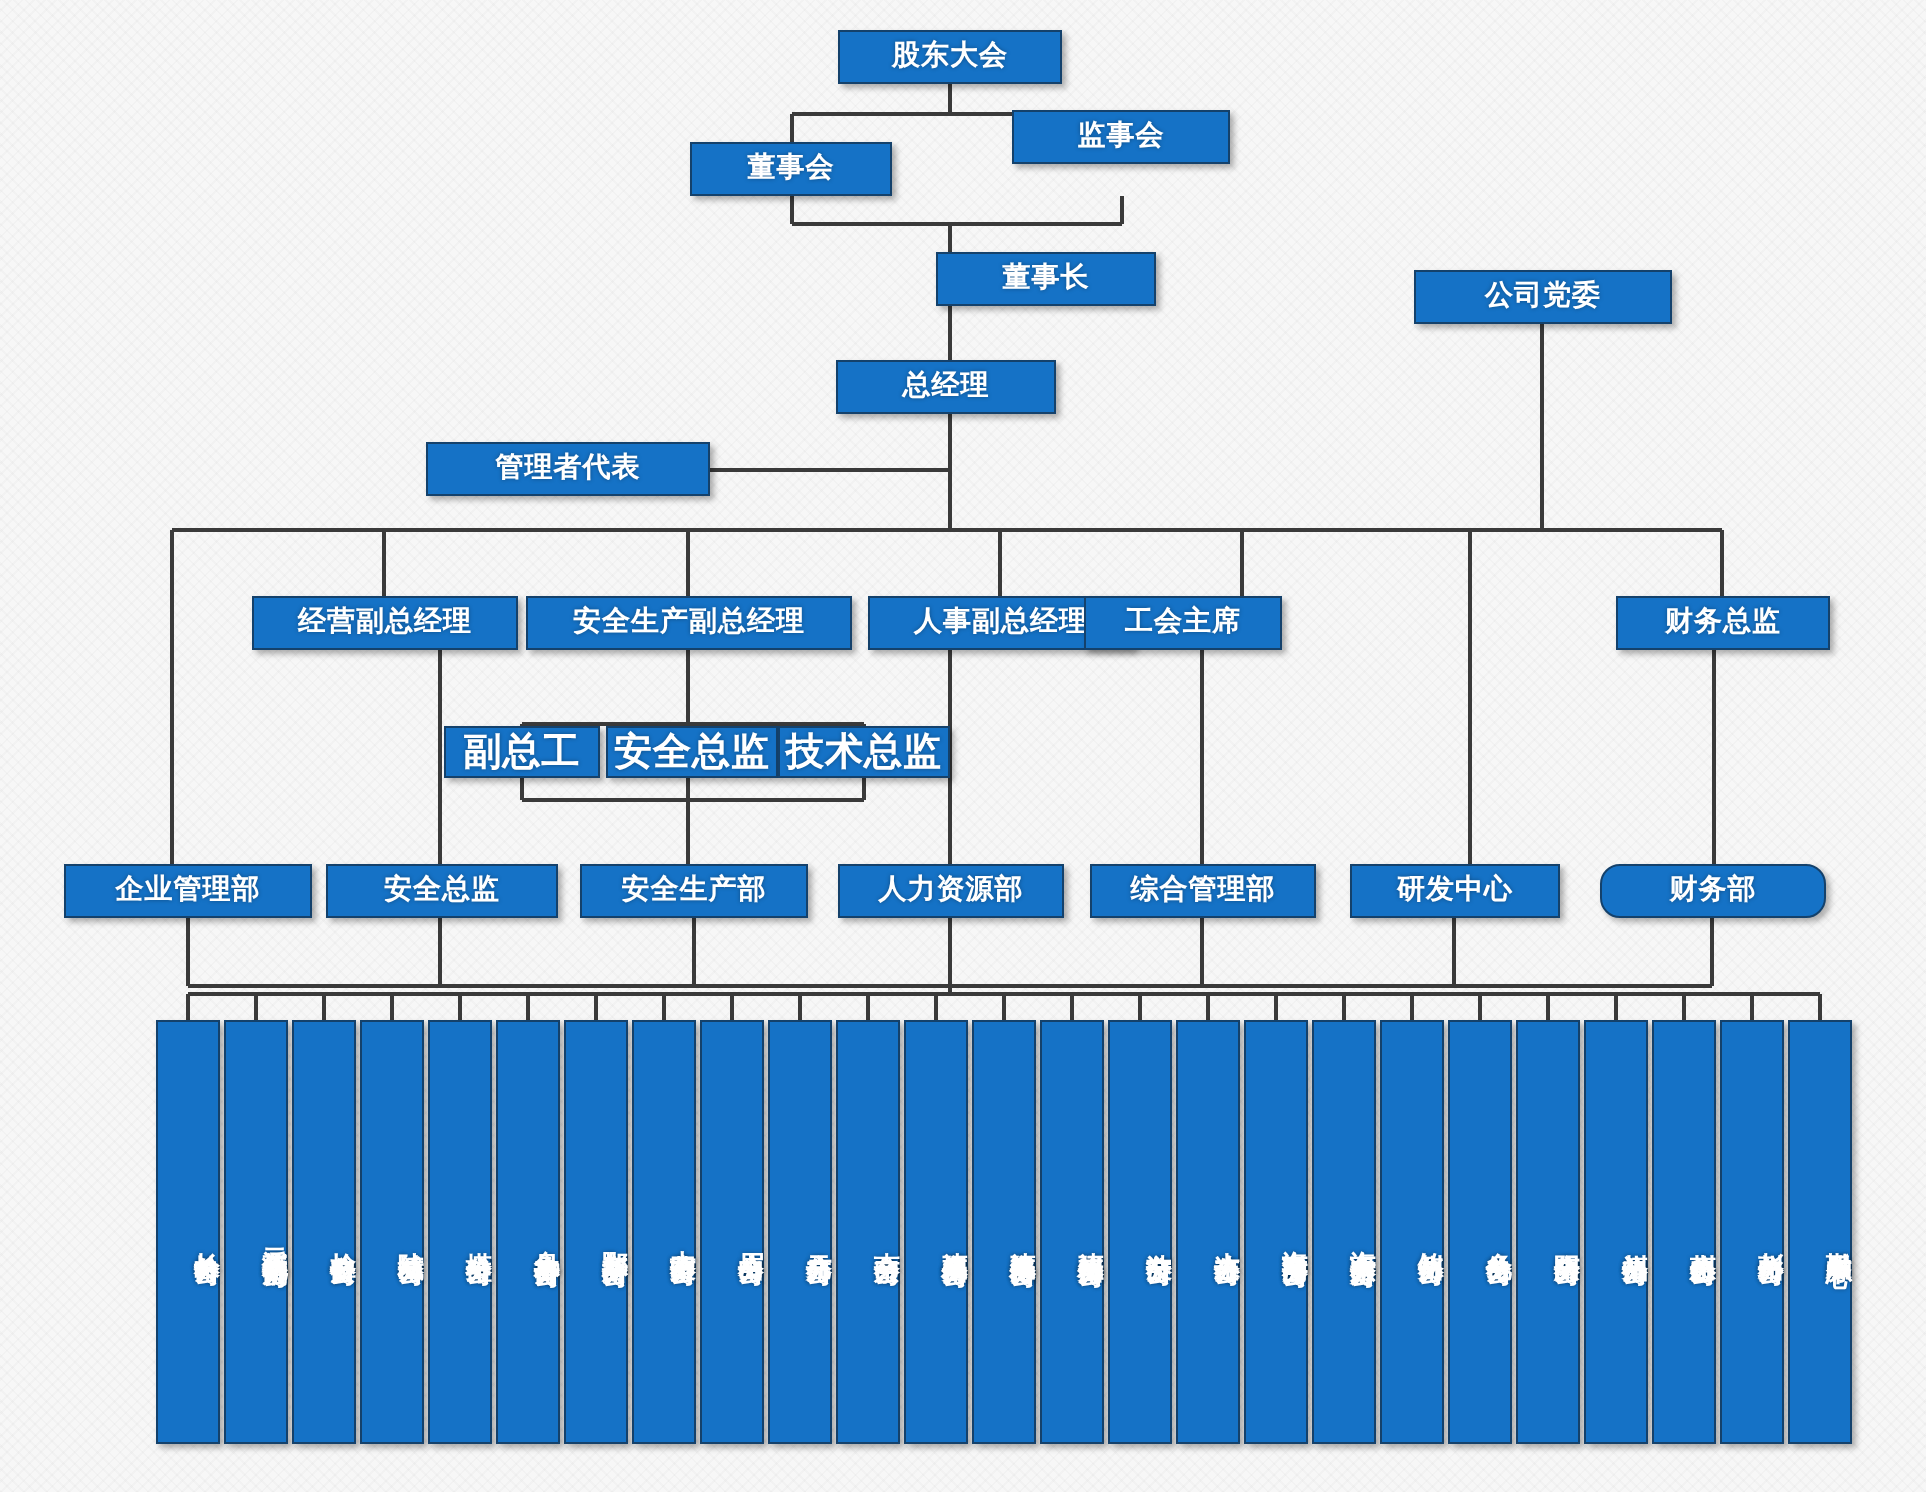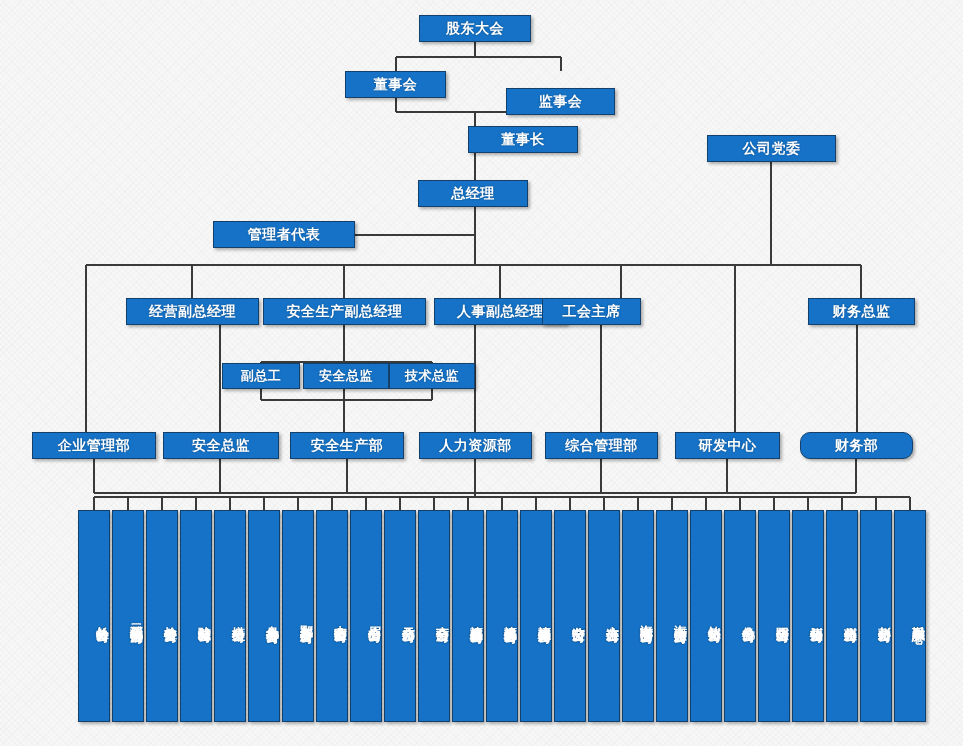--- a/index.html
+++ b/index.html
@@ -51,21 +51,21 @@
     letter-spacing: 0.5px;
     line-height: 1.08;
   }
   .node.h {
     height: 27px;
     font-size: 14px;
     white-space: nowrap;
   }
   .node.small {
     height: 26px;
-    font-size: 13px;
+    font-size: 19px;
   }
   
   .node.v {
     width: 32px;
     height: 220px;
     font-size: 13px;
     writing-mode: vertical-rl;
     text-orientation: upright;
     letter-spacing: 1px;
     padding-top: 4px;
@@ -167,21 +167,21 @@
         <line x1="876" y1="497" x2="876" y2="510"></line>
         <line x1="910" y1="497" x2="910" y2="510"></line>
         <line x1="94" y1="497" x2="910" y2="497"></line>
       </g>
   </svg>
 
   <div id="node-layer">
 
     <div class="node h" style="left: 419px; top: 15px; width: 112px;">股东大会</div>
     <div class="node h" style="left: 345px; top: 71px; width: 101px;">董事会</div>
-    <div class="node h" style="left: 506px; top: 88px; width: 109px;">监事会</div>
+    <div class="node h" style="left: 506px; top: 55px; width: 109px;">监事会</div>
     <div class="node h" style="left: 420px; top: 126px; width: 110px; margin-left: 48px;">董事长</div>
     <div class="node h" style="left: 418px; top: 180px; width: 110px;">总经理</div>
     <div class="node h" style="left: 213px; top: 221px; width: 142px;">管理者代表</div>
     <div class="node h" style="left: 707px; top: 135px; width: 129px;">公司党委</div>
 
     <div id="vp-group">
         <div class="node h" style="left: 126px; top: 298px; width: 133px;">
           <span>经营副总经理</span>
         </div>
         <div class="node h" style="left: 263px; top: 298px; width: 163px;">

